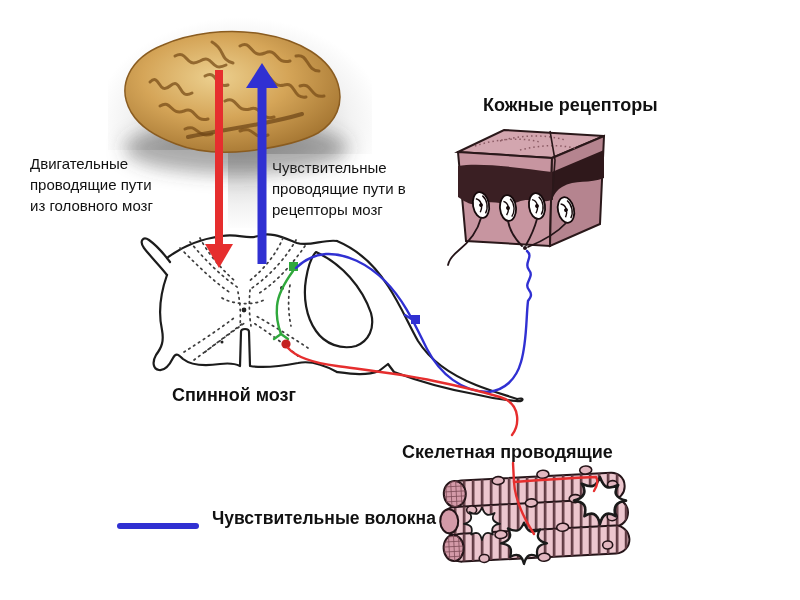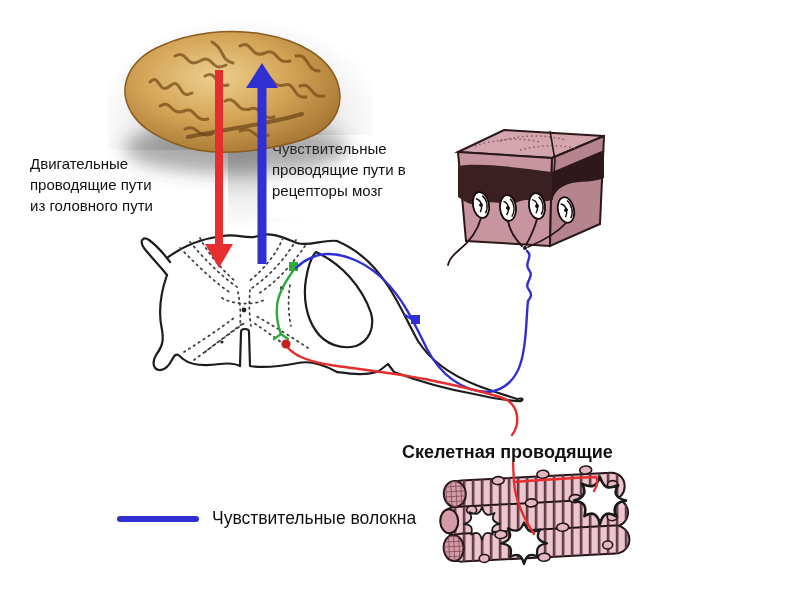--- a/index.html
+++ b/index.html
@@ -7,26 +7,26 @@
     position:relative;width:800px;height:600px;background:#fff;overflow:hidden;
     font-family:"Liberation Sans","DejaVu Sans",sans-serif;color:#111;
   }
   .photo-bg{
     position:absolute;left:108px;top:12px;width:264px;height:216px;
     background:radial-gradient(ellipse 58% 52% at 50% 52%, #bdbdbd 0%, #d9d9d9 45%, #f2f2f2 72%, #ffffff 95%);
   }
   .label-box{position:absolute;background:#ffffff;font-size:15px;line-height:21px;}
   .label-box div{white-space:nowrap;}
   .label-box.left{left:12px;top:150px;width:198px;height:80px;padding:3px 0 0 18px;}
-  .label-box.right{left:266px;top:135px;width:150px;height:80px;padding:3px 0 0 6px;}
+  .label-box.right{left:266px;top:154px;width:150px;height:80px;padding:3px 0 0 6px;}
   .caption{position:absolute;font-size:18px;font-weight:bold;white-space:nowrap;}
   .caption.skin{left:483px;top:95px;}
   .caption.spinal{left:172px;top:385px;}
   .caption.muscle{left:402px;top:442px;}
-  .legend-row{position:absolute;display:flex;align-items:center;}
+  .legend-row{position:absolute;display:flex;align-items:flex-end;font-weight:bold;}
   .legend-row .swatch{width:82px;height:6px;border-radius:3px;flex:0 0 auto;}
   .legend-row .swatch.sensory{background:var(--sensory-blue,#3232cd);}
   .legend-row .swatch.motor{background:var(--motor-red,#e03030);}
   .legend-row .txt{margin-left:13px;font-size:17.5px;white-space:nowrap;}
   .legend-row.r1{left:117px;top:508px;}
   .legend-row.r2{left:117px;top:536px;}
   svg.art{position:absolute;left:0;top:0;width:800px;height:600px;pointer-events:none;}
   .ink{stroke:var(--ink,#1c1c1c);fill:none;stroke-width:2.2;stroke-linecap:round;stroke-linejoin:round;}
   .stip{stroke:#3d3d3d;fill:none;stroke-width:1.7;stroke-dasharray:1.6 4.2;stroke-linecap:round;}
   .bluefiber{stroke:var(--sensory-blue,#3030d2);fill:none;stroke-width:2.4;stroke-linecap:round;}
@@ -37,29 +37,31 @@
 </head>
 <body>
 
 <div class="canvas">
 
   <div class="photo-bg"></div>
 
   <div class="label-box left">
     <div>Двигательные</div>
     <div>проводящие пути</div>
-    <div>из головного пути</div>
+    <div>из головного мозг</div>
   </div>
 
   <div class="label-box right">
     <div>Чувствительные</div>
     <div>проводящие пути в</div>
     <div>рецепторы мозг</div>
   </div>
 
+  <div class="caption skin">Кожные рецепторы</div>
+  <div class="caption spinal">Спинной мозг</div>
   <div class="caption muscle">Скелетная проводящие</div>
 
   <div class="legend-row r1">
     <div class="swatch sensory"></div>
     <div class="txt">Чувствительные волокна</div>
   </div>
 
   <svg class="art" viewBox="0 0 800 600">
     <defs>
       <radialGradient id="brainGrad" cx="42%" cy="38%" r="75%">

